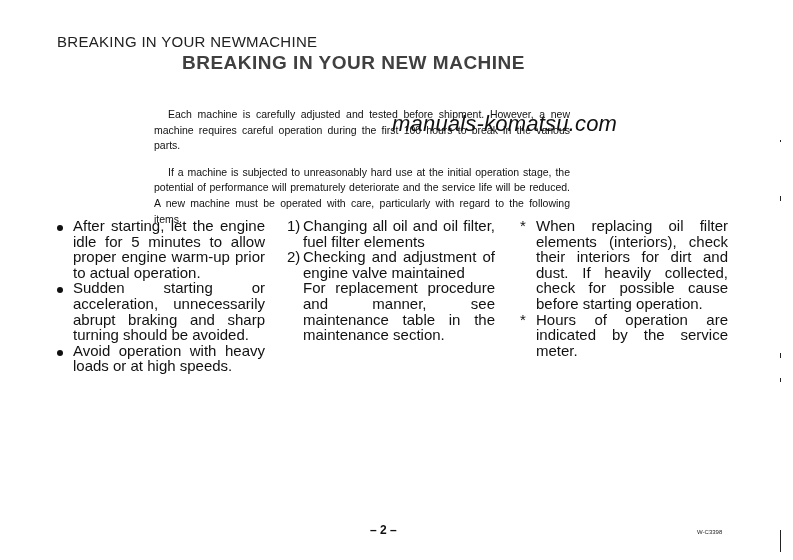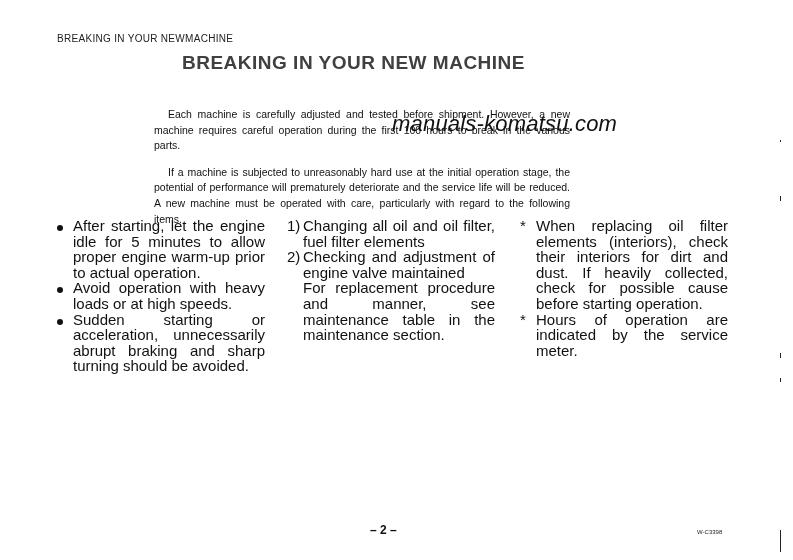--- a/index.html
+++ b/index.html
@@ -1,18 +1,18 @@
 <!DOCTYPE html>
 <html><head>
 <meta charset="utf-8">
 <style>
   html, body { margin: 0; padding: 0; background: #ffffff; }
   body { width: 793px; height: 560px; position: relative; overflow: hidden;
          font-family: "Liberation Sans", sans-serif; color: #111; }
-  .running-header { position: absolute; left: 57px; top: 33px; font-size: 10px; letter-spacing: 0.3px; color: #222; }
+  .running-header { position: absolute; left: 57px; top: 33px; font-size: 15px; letter-spacing: 0.3px; color: #222; }
   .page-title { position: absolute; left: 182px; top: 52px; font-size: 19px; font-weight: bold; letter-spacing: 0.5px; color: #404040; }
   .intro { position: absolute; left: 143px; top: 96px; width: 438px; font-size: 10.5px; line-height: 15.6px; text-align: justify; color: #111; }
   .intro p { margin: 11px; text-indent: 14px; }
   .watermark { position: absolute; left: 392px; top: 111px; font-size: 22px; color: #111; letter-spacing: 0.2px; font-style: italic; }
   .col { position: absolute; top: 218px; font-size: 15px; line-height: 15.6px; text-align: justify; color: #111; }
   .col1 { left: 57px; width: 208px; }
   .col2 { left: 287px; width: 208px; }
   .col3 { left: 520px; width: 208px; }
   .item { display: flex; margin: 0; }
   .marker { flex: 0 0 16px; }
@@ -36,25 +36,25 @@
 
 <div class="watermark">manuals-komatsu.com</div>
 
 <div class="col col1">
   <div class="item">
     <span class="marker bullet"></span>
     <span class="item-text">After starting, let the engine idle for 5 minutes to allow proper engine warm-up prior to actual operation.</span>
   </div>
   <div class="item">
     <span class="marker bullet"></span>
-    <span class="item-text">Avoid operation with heavy loads or at high speeds.</span>
+    <span class="item-text">Sudden starting or acceleration, unnecessarily abrupt braking and sharp turning should be avoided.</span>
   </div>
   <div class="item">
     <span class="marker bullet"></span>
-    <span class="item-text">Sudden starting or acceleration, unnecessarily abrupt braking and sharp turning should be avoided.</span>
+    <span class="item-text">Avoid operation with heavy loads or at high speeds.</span>
   </div>
 </div>
 
 <div class="col col2">
   <div class="item">
     <span class="marker">1)</span>
     <span class="item-text">Changing all oil and oil filter, fuel filter elements</span>
   </div>
   <div class="item">
     <span class="marker">2)</span>

